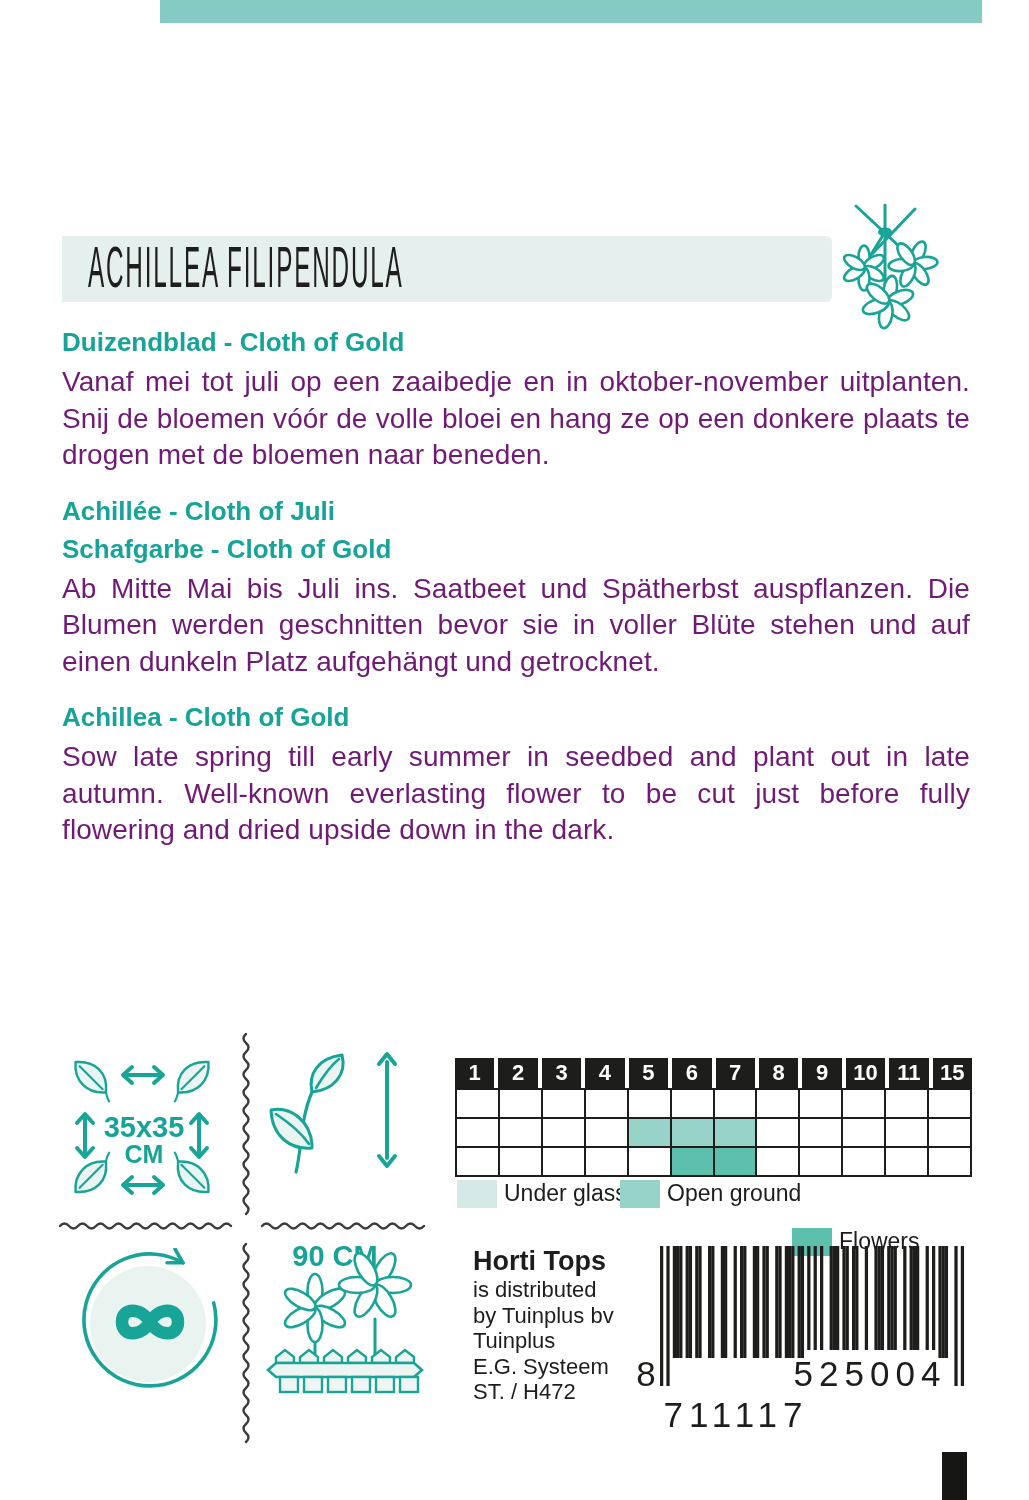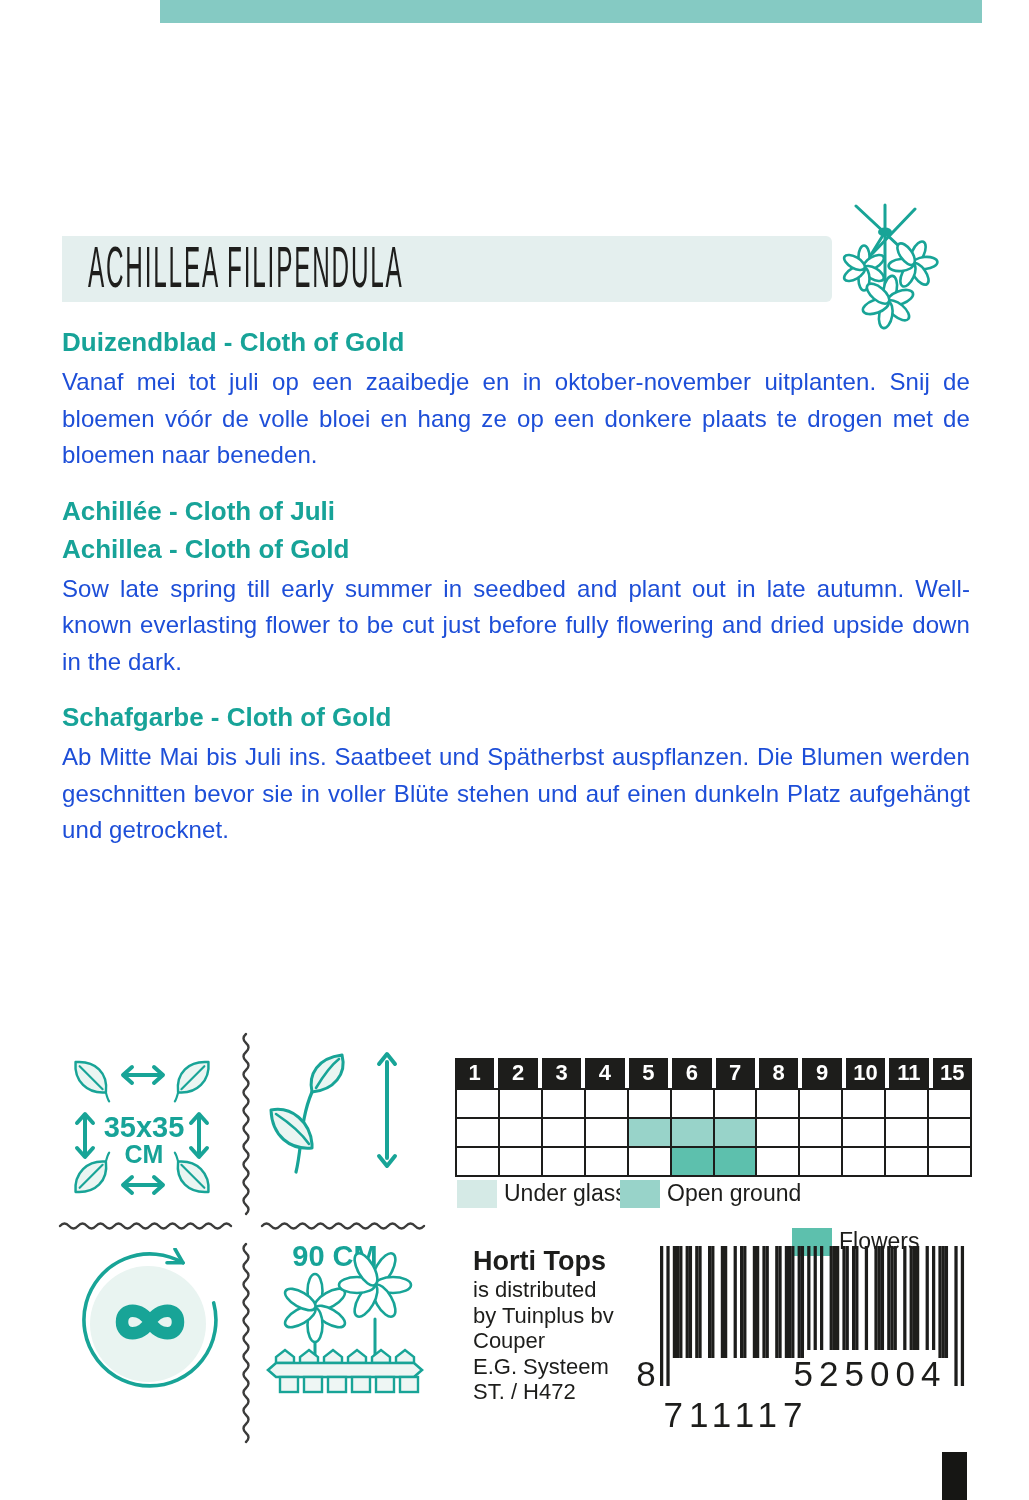--- a/index.html
+++ b/index.html
@@ -10,21 +10,21 @@
 
   .title-band{position:absolute;left:62px;top:236px;width:770px;height:66px;background:#e4efee;
               border-radius:0 6px 6px 0;display:flex;align-items:flex-start;padding-left:26px;box-sizing:border-box;}
   .title-text{display:inline-block;font-size:54px;letter-spacing:4px;color:#1e1e1c;
               transform:scale(0.45,1.05);transform-origin:left center;white-space:nowrap;}
 
   .bundle-svg{position:absolute;left:836px;top:202px;}
 
   .sections{position:absolute;left:62px;top:326px;width:908px;}
   .sections h2{margin:0 0 5px 0;font-size:26px;line-height:33px;font-weight:bold;color:#17a398;}
-  .sections p{margin:0 0 21px 0;font-size:24px;line-height:36.5px;color:#1d4ed8;
+  .sections p{margin:0 0 21px 0;font-size:28px;line-height:36.5px;color:#701a75;
               text-align:justify;letter-spacing:0.1px;}
 
   svg .st{fill:none;stroke:#18a497;stroke-linecap:round;stroke-linejoin:round;}
   svg .lf{fill:#eaf5f2;stroke:#18a497;stroke-width:3;stroke-linejoin:round;}
   svg .ln{fill:none;stroke:#18a497;stroke-width:2.6;stroke-linecap:round;}
   svg .fillw{fill:#ffffff;stroke:#18a497;}
   svg .filll{fill:#eef6f4;stroke:#18a497;}
   .spec-big{font-family:"Liberation Sans",sans-serif;font-weight:bold;fill:#17a398;}
   .wavy{stroke:#3c3c3b;stroke-width:2.4;fill:none;stroke-linecap:round;}
 
@@ -111,26 +111,26 @@
 
   <div class="sections">
     <section>
       <h2>Duizendblad - Cloth of Gold</h2>
       <p>Vanaf mei tot juli op een zaaibedje en in oktober-november uitplanten. Snij de bloemen vóór de volle bloei en hang ze op een donkere plaats te drogen met de bloemen naar beneden.</p>
     </section>
     <section>
       <h2>Achillée - Cloth of Juli</h2>
     </section>
     <section>
+      <h2>Schafgarbe - Cloth of Gold</h2>
+      <p>Ab Mitte Mai bis Juli ins. Saatbeet und Spätherbst auspflanzen. Die Blumen werden geschnitten bevor sie in voller Blüte stehen und auf einen dunkeln Platz aufgehängt und getrocknet.</p>
+    </section>
+    <section>
       <h2>Achillea - Cloth of Gold</h2>
       <p>Sow late spring till early summer in seedbed and plant out in late autumn. Well-known everlasting flower to be cut just before fully flowering and dried upside down in the dark.</p>
-    </section>
-    <section>
-      <h2>Schafgarbe - Cloth of Gold</h2>
-      <p>Ab Mitte Mai bis Juli ins. Saatbeet und Spätherbst auspflanzen. Die Blumen werden geschnitten bevor sie in voller Blüte stehen und auf einen dunkeln Platz aufgehängt und getrocknet.</p>
     </section>
   </div>
 
   <svg width="200" height="170" viewBox="0 0 200 170" style="position:absolute;left:58px;top:1048px;">
     <defs>
       <g id="leaf">
         <path class="lf" d="M5,42 C2,18 18,3 42,5 C44,28 28,44 5,42 Z"></path>
         <path class="ln" d="M9,38 C17,30 29,18 37,10"></path>
         <path class="ln" d="M5,42 C4,46 3,50 1,53"></path>
       </g>
@@ -281,21 +281,21 @@
   </div>
   <div class="legend-item" style="left:792px;margin-top:48px;">
     <span class="legend-swatch" style="background: rgb(93, 192, 173);"></span>
     <span class="legend-label">Flowers</span>
   </div>
 
   <div class="dist">
     <div class="dist-brand">Horti Tops</div>
     <div class="dist-line">is distributed</div>
     <div class="dist-line">by Tuinplus bv</div>
-    <div class="dist-line">Couper</div>
+    <div class="dist-line">Tuinplus</div>
     <div class="dist-line">E.G. Systeem</div>
     <div class="dist-line">ST. / H472</div>
   </div>
 
   <div class="barcode">
     <svg id="bars" width="308" height="140">
         <rect x="0.00" y="0" width="3.25" height="140"></rect>
         <rect x="6.40" y="0" width="3.25" height="140"></rect>
         <rect x="12.80" y="0" width="3.25" height="112"></rect>
         <rect x="16.00" y="0" width="3.25" height="112"></rect>

